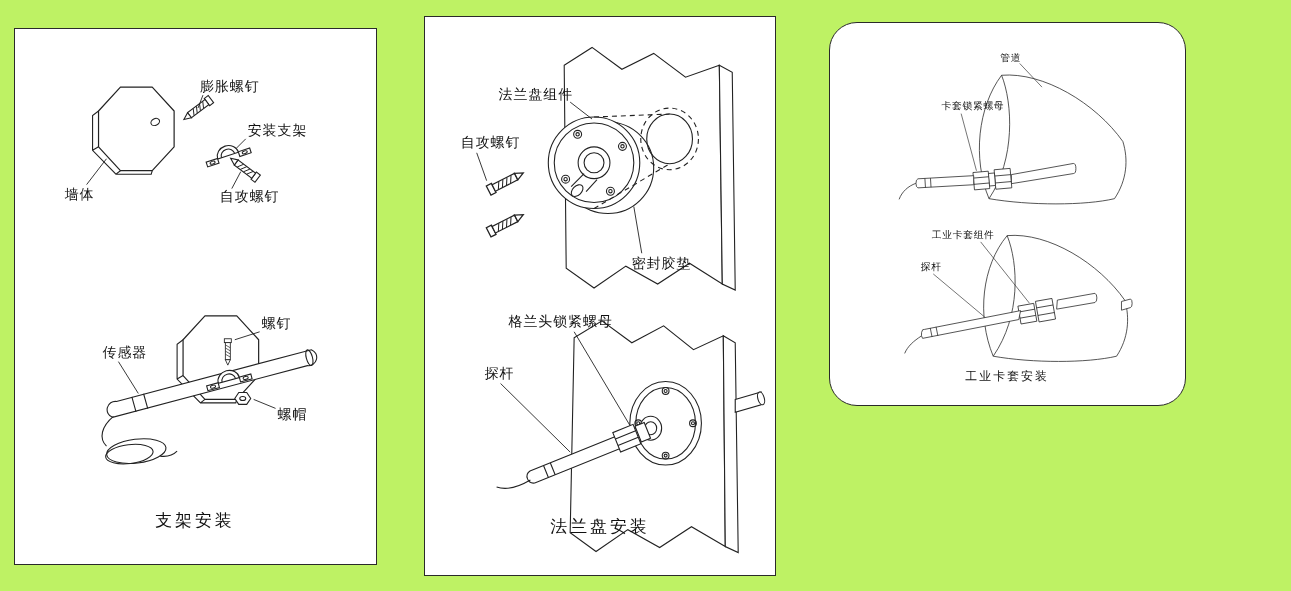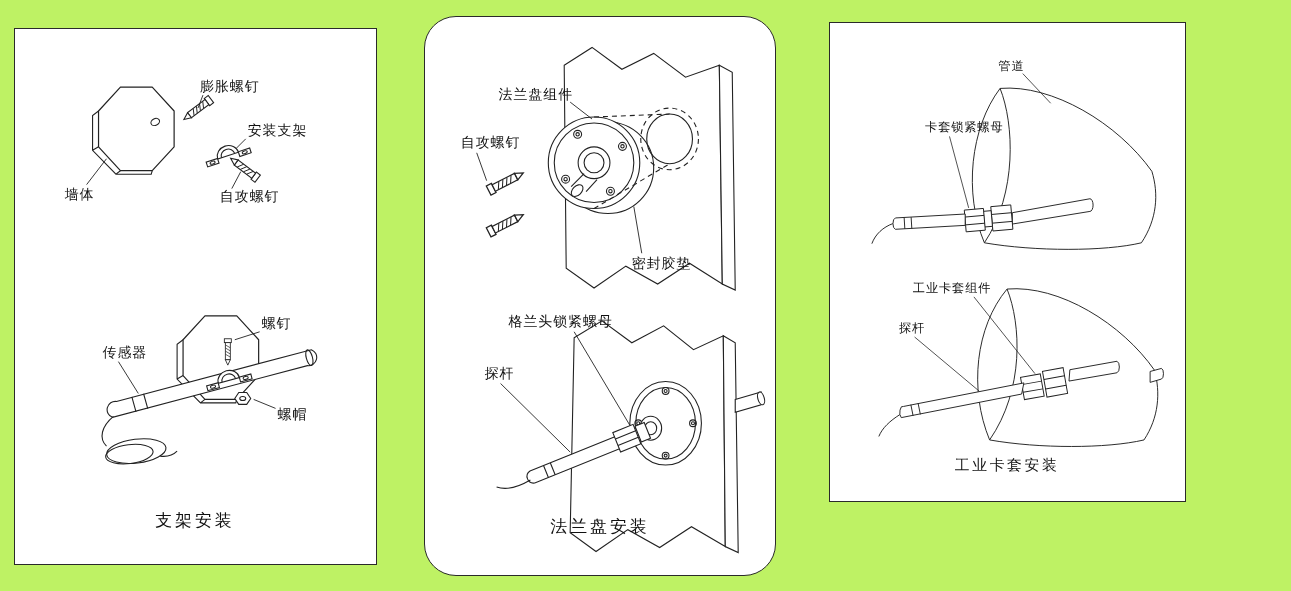--- a/index.html
+++ b/index.html
@@ -1,21 +1,21 @@
 <!DOCTYPE html>
 <html><head>
 <meta charset="utf-8">
 <style>
   html,body{margin:0;padding:0;background:#ffffff;}
   .stage{position:relative;width:1291px;height:591px;background:#bef264;
          font-family:"Liberation Sans","DejaVu Sans",sans-serif;overflow:hidden;}
   .panel{position:absolute;border:1.4px solid #2a2a2a;background:#fff;box-sizing:border-box;}
   #p1{left:14px;top:28px;width:363px;height:537px;}
-  #p2{left:424px;top:16px;width:352px;height:560px;border-radius:32px;}
-  #p3{left:829px;top:22px;width:357px;height:480px;}
+  #p2{left:424px;top:16px;width:352px;height:560px;}
+  #p3{left:829px;top:22px;width:357px;height:384px;border-radius:28px;}
   .panel svg{display:block;width:100%;height:100%;}
   .ln{fill:none;stroke:#222;stroke-width:1.1;}
   .w{fill:#fff;stroke:#222;stroke-width:1.1;}
   .dash{stroke-dasharray:5 4;}
   .ldr{stroke:#222;stroke-width:0.9;}
   text.lbl{font-size:14px;fill:#111;letter-spacing:1px;}
   text.cap{font-size:17px;fill:#111;letter-spacing:3px;}
 </style>
 </head>
 <body>

